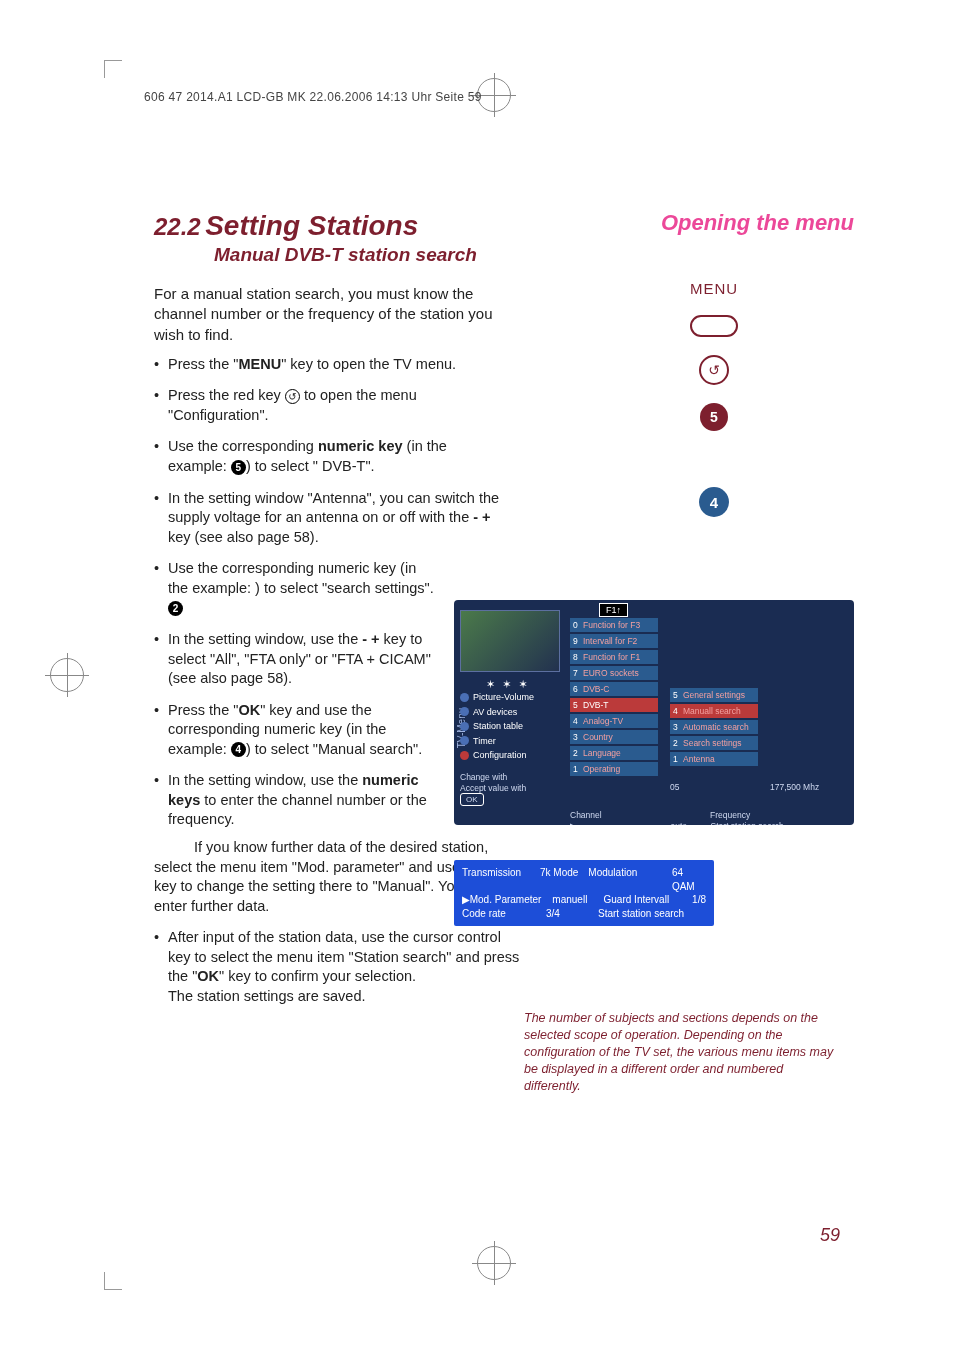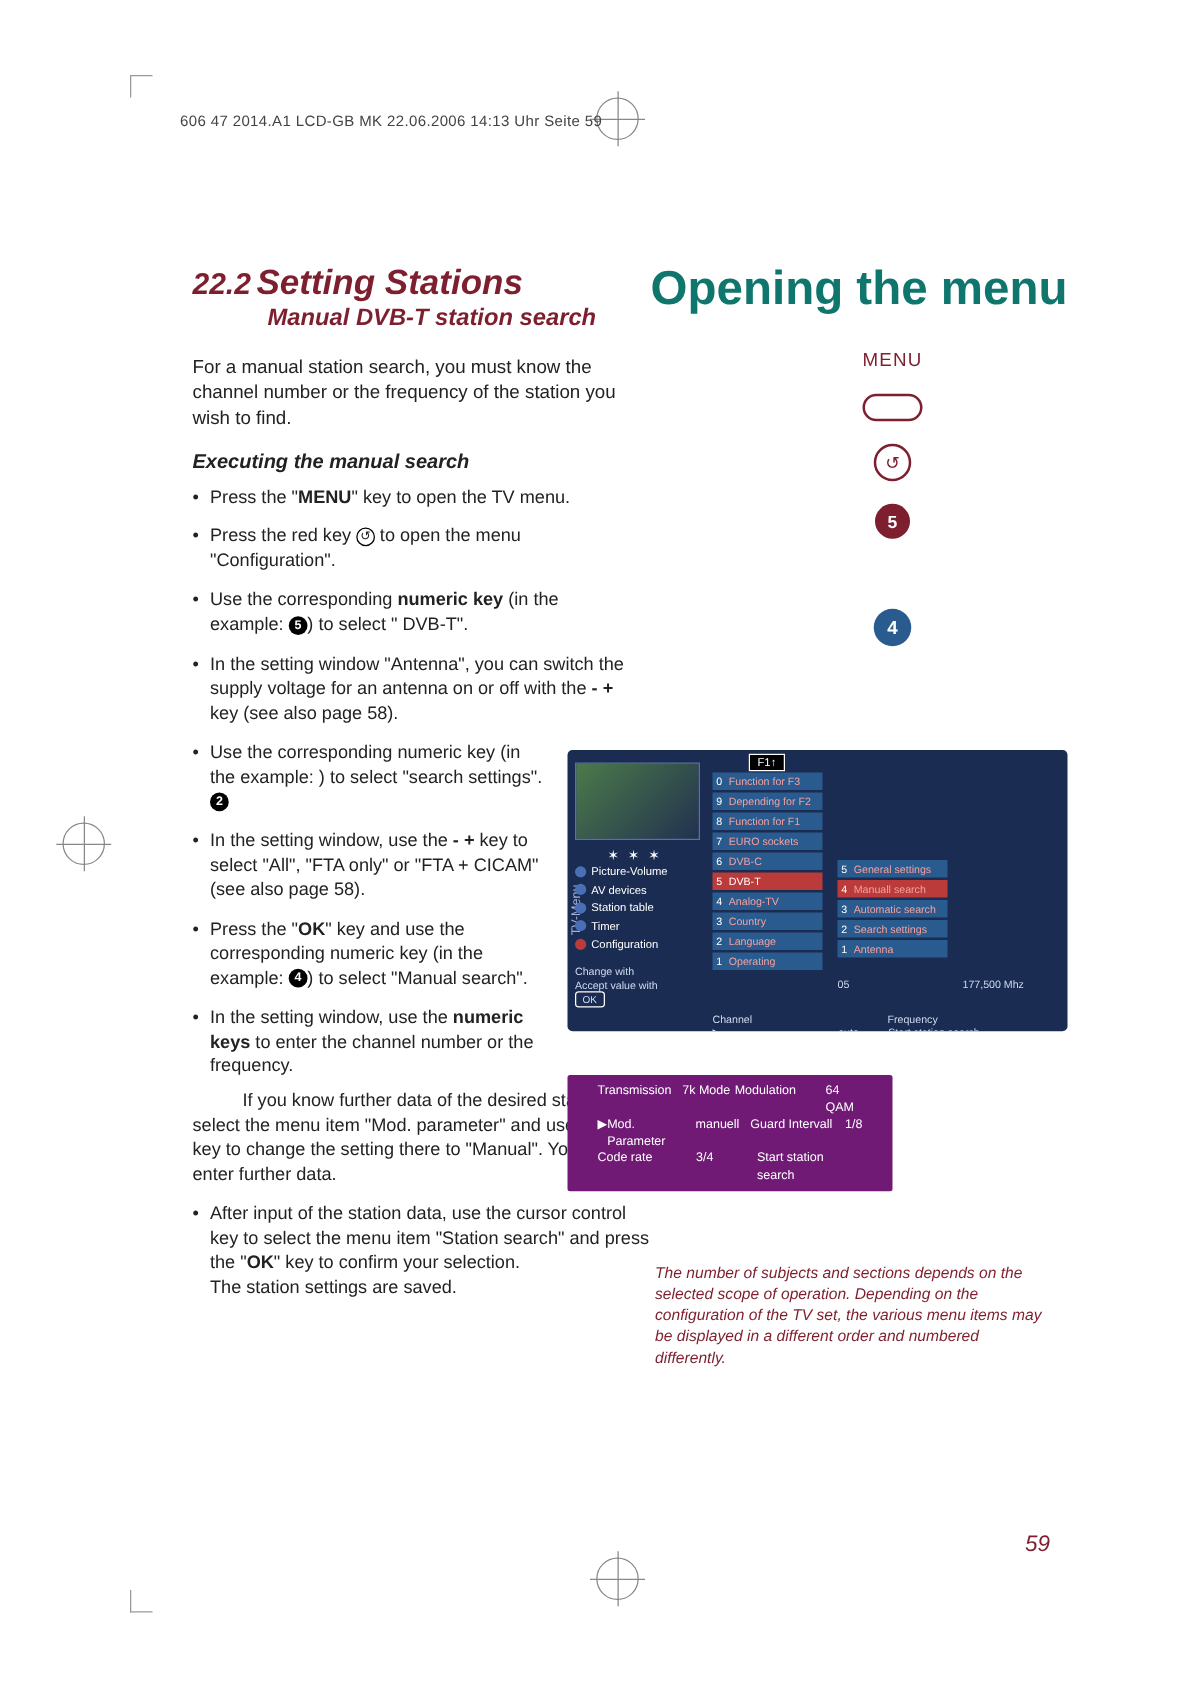--- a/index.html
+++ b/index.html
@@ -44,21 +44,21 @@
   .reg-bottom { left:50%; bottom:10px; transform:translateX(-50%); }
   .reg-left { left:-54px; top:50%; transform:translateY(-50%); }
 
   .content { position:absolute; left:50px; top:150px; width:700px; }
 
   .titlebar { display:flex; justify-content:space-between; }
   .title-left { color:#7d1f2e; }
   .sec-num { font-size:24px; font-weight:700; font-style:italic; display:inline; }
   .sec-title { font-size:28px; font-weight:700; font-style:italic; display:inline; }
   .subtitle { font-size:19px; font-weight:600; font-style:italic; color:#7d1f2e; margin-top:2px; margin-left:60px;}
-  .opening { font-size:38px; font-weight:700; color:#0f766e; }
+  .opening { font-size:22px; font-weight:700; font-style:italic; color:#ec4899; }
 
   .intro { font-size:15px; line-height:1.35; margin-top:18px; width:370px; }
   .h3 { font-size:16px; font-weight:700; font-style:italic; margin-top:16px; }
   ul.steps { list-style:none; margin-top:10px; width:350px; }
   ul.steps2 { width:280px; }
   ul.steps li { font-size:14.5px; line-height:1.35; margin-bottom:12px; padding-left:14px; position:relative; }
   ul.steps li::before { content:"•"; position:absolute; left:0; top:0; }
   .bold { font-weight:700; }
   .circnum {
     display:inline-block; width:15px; height:15px; border-radius:50%;
@@ -149,22 +149,22 @@
   .osd .bottom {
     position:absolute; left:116px; top:182px; right:6px;
     font-size:8.5px; color:#cfd9f0; line-height:1.35;
   }
   .osd .bottom .row { display:flex; }
   .osd .bottom .l { width:100px;margin-top:28px; }
   .osd .bottom .v { width:40px; }
 
   .params-box {
     position:absolute; left:300px; top:650px; width:260px;
-    background:#701a75; color:#fff; font-size:10px;
-    padding:6px 24px; line-height:1.35; border-radius:2px;
+    background:#1d4ed8; color:#fff; font-size:10px;
+    padding:6px 8px; line-height:1.35; border-radius:2px;
   }
   .params-box .row { display:flex; }
   .params-box .l { width:84px; }
   .params-box .v { width:52px; }
 
   .footnote {
     position:absolute; left:370px; top:800px; width:310px;
     font-size:12.5px; font-style:italic; color:#7d1f2e; line-height:1.35;
   }
   .pagenum {
@@ -193,21 +193,20 @@
           <span class="sec-title"> </span>
           <span class="sec-title">Setting Stations</span>
         </div>
         <div class="subtitle">Manual DVB-T station search</div>
       </div>
       <div class="opening">Opening the menu</div>
     </div>
 
     <p class="intro">For a manual station search, you must know the channel number or the frequency of the station you wish to find.</p>
 
-    <h3 class="h3">Executing the manual search</h3>
 
     <ul class="steps" id="steps1">
         <li>Press the "<span class="bold">MENU</span>" key to open the TV menu.</li>
         <li>Press the red key <span class="circkey">↺</span> to open the menu "Configuration".</li>
         <li>Use the corresponding <span class="bold">numeric key</span> (in the example: <span class="circnum">5</span>) to select " DVB-T".</li>
         <li>In the setting window "Antenna", you can switch the supply voltage for an antenna on or off with the <span class="bold">- +</span> key  (see also page 58).</li>
       </ul>
     <ul class="steps steps2" id="steps2">
         <li>Use the corresponding numeric key (in the example: ) to select "search settings".<span class="circnum">2</span></li>
         <li>In the setting window, use the <span class="bold">- +</span> key to select "All", "FTA only" or "FTA + CICAM" (see also page 58).</li>
@@ -268,21 +267,21 @@
         <span class="ok-pill">OK</span>
       </div>
 
       <div class="col col1" id="osd-col1">
           <div class="cell">
             <span class="n">0</span>
             <span>Function for F3</span>
           </div>
           <div class="cell">
             <span class="n">9</span>
-            <span>Depending for F2</span>
+            <span>Intervall for F2</span>
           </div>
           <div class="cell">
             <span class="n">8</span>
             <span>Function for F1</span>
           </div>
           <div class="cell">
             <span class="n">7</span>
             <span>EURO sockets</span>
           </div>
           <div class="cell">

